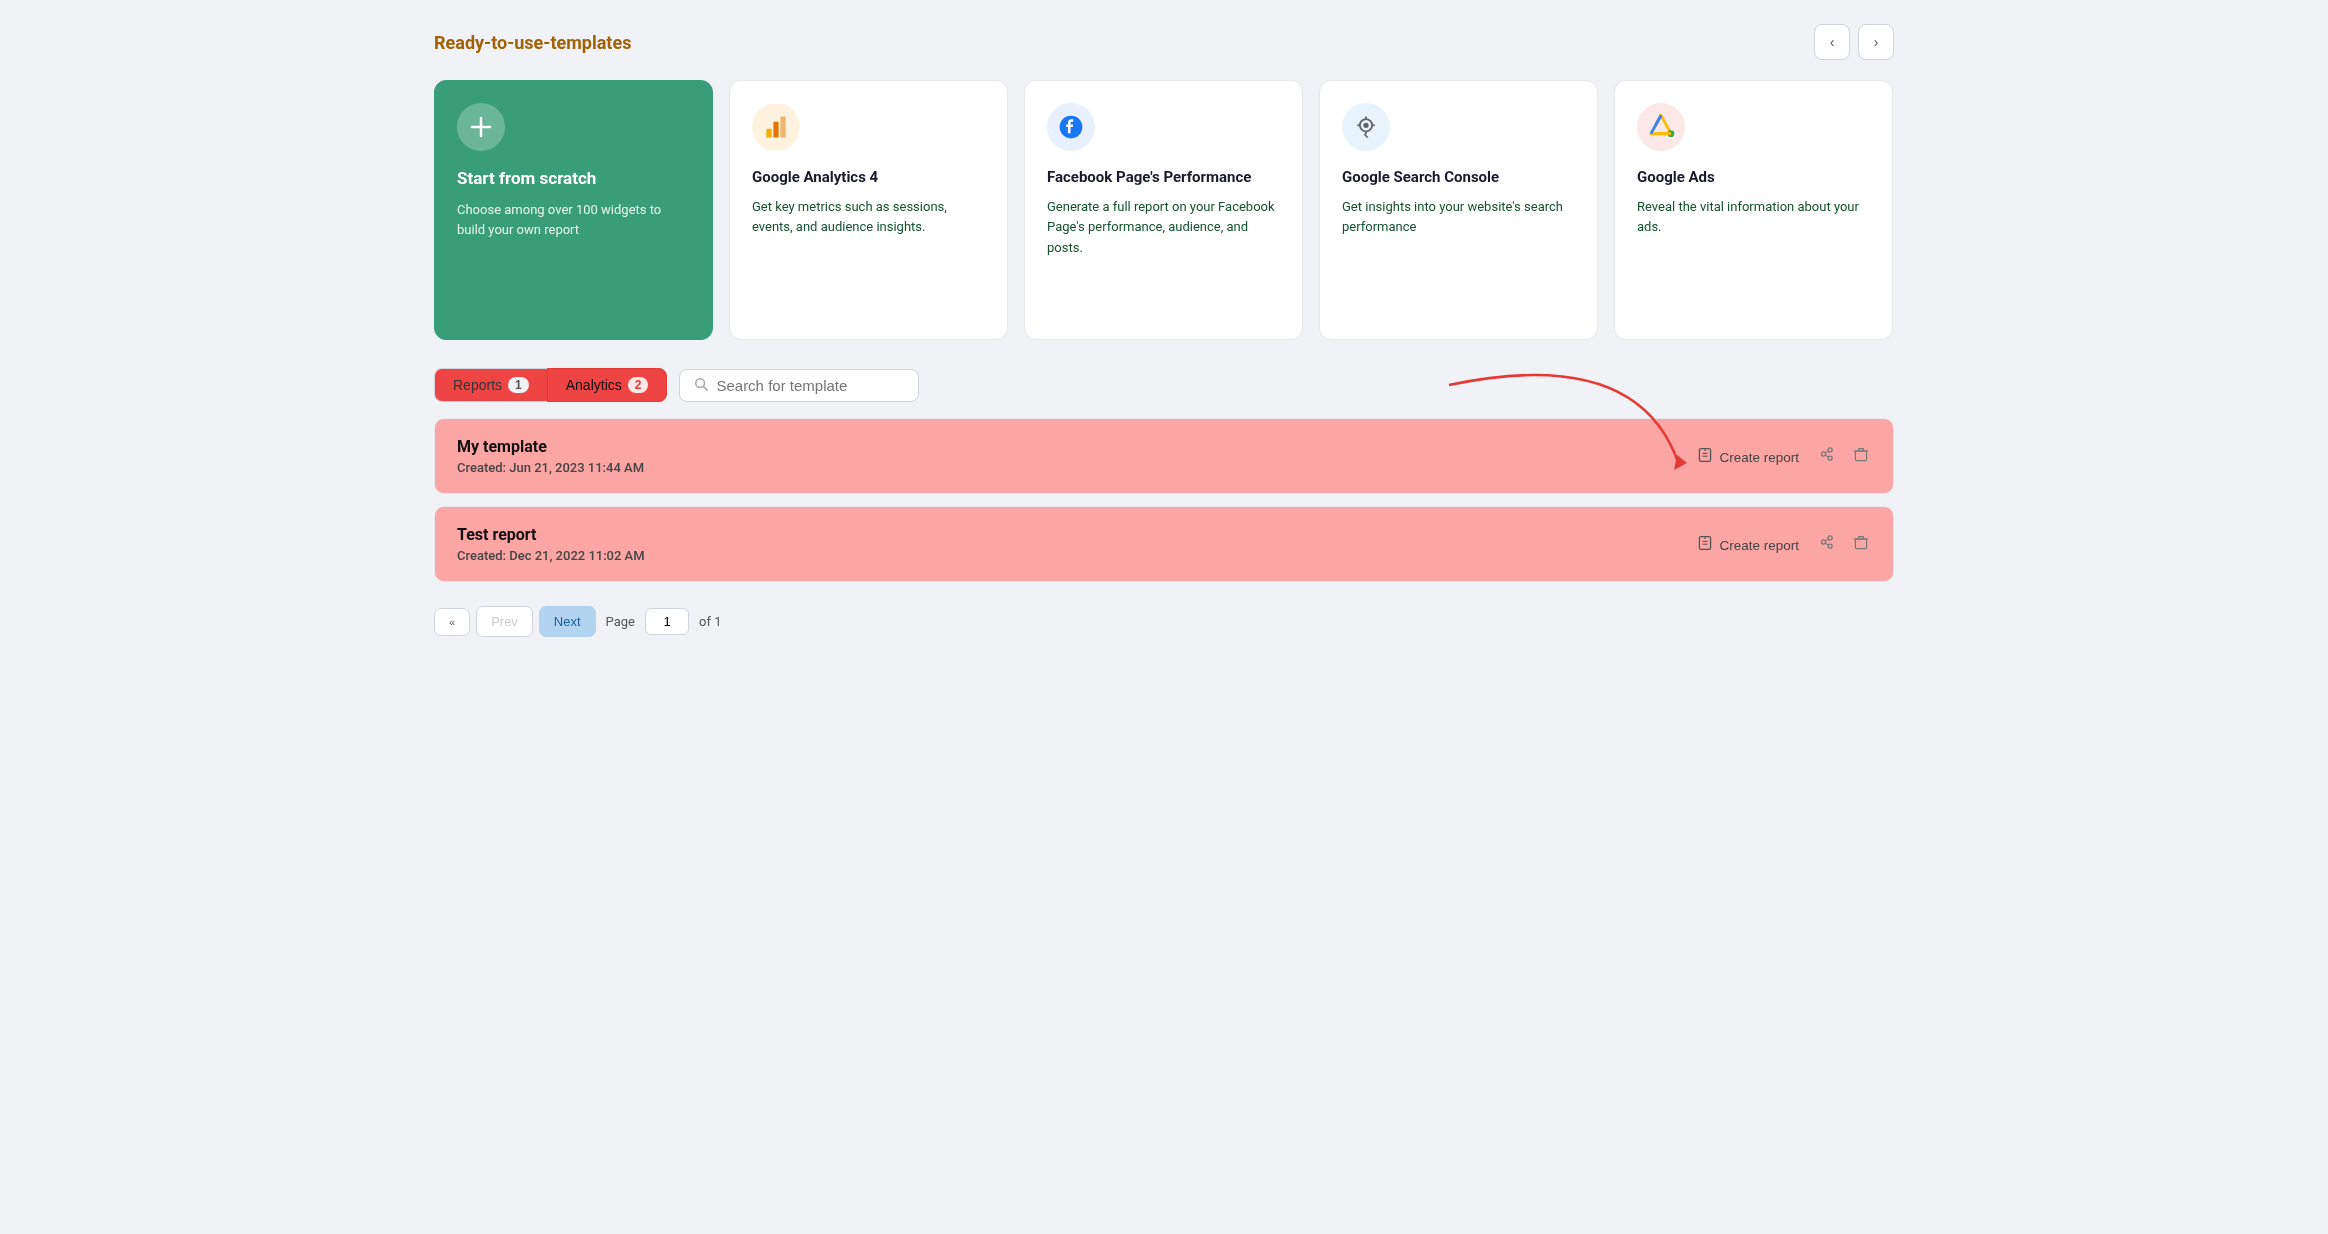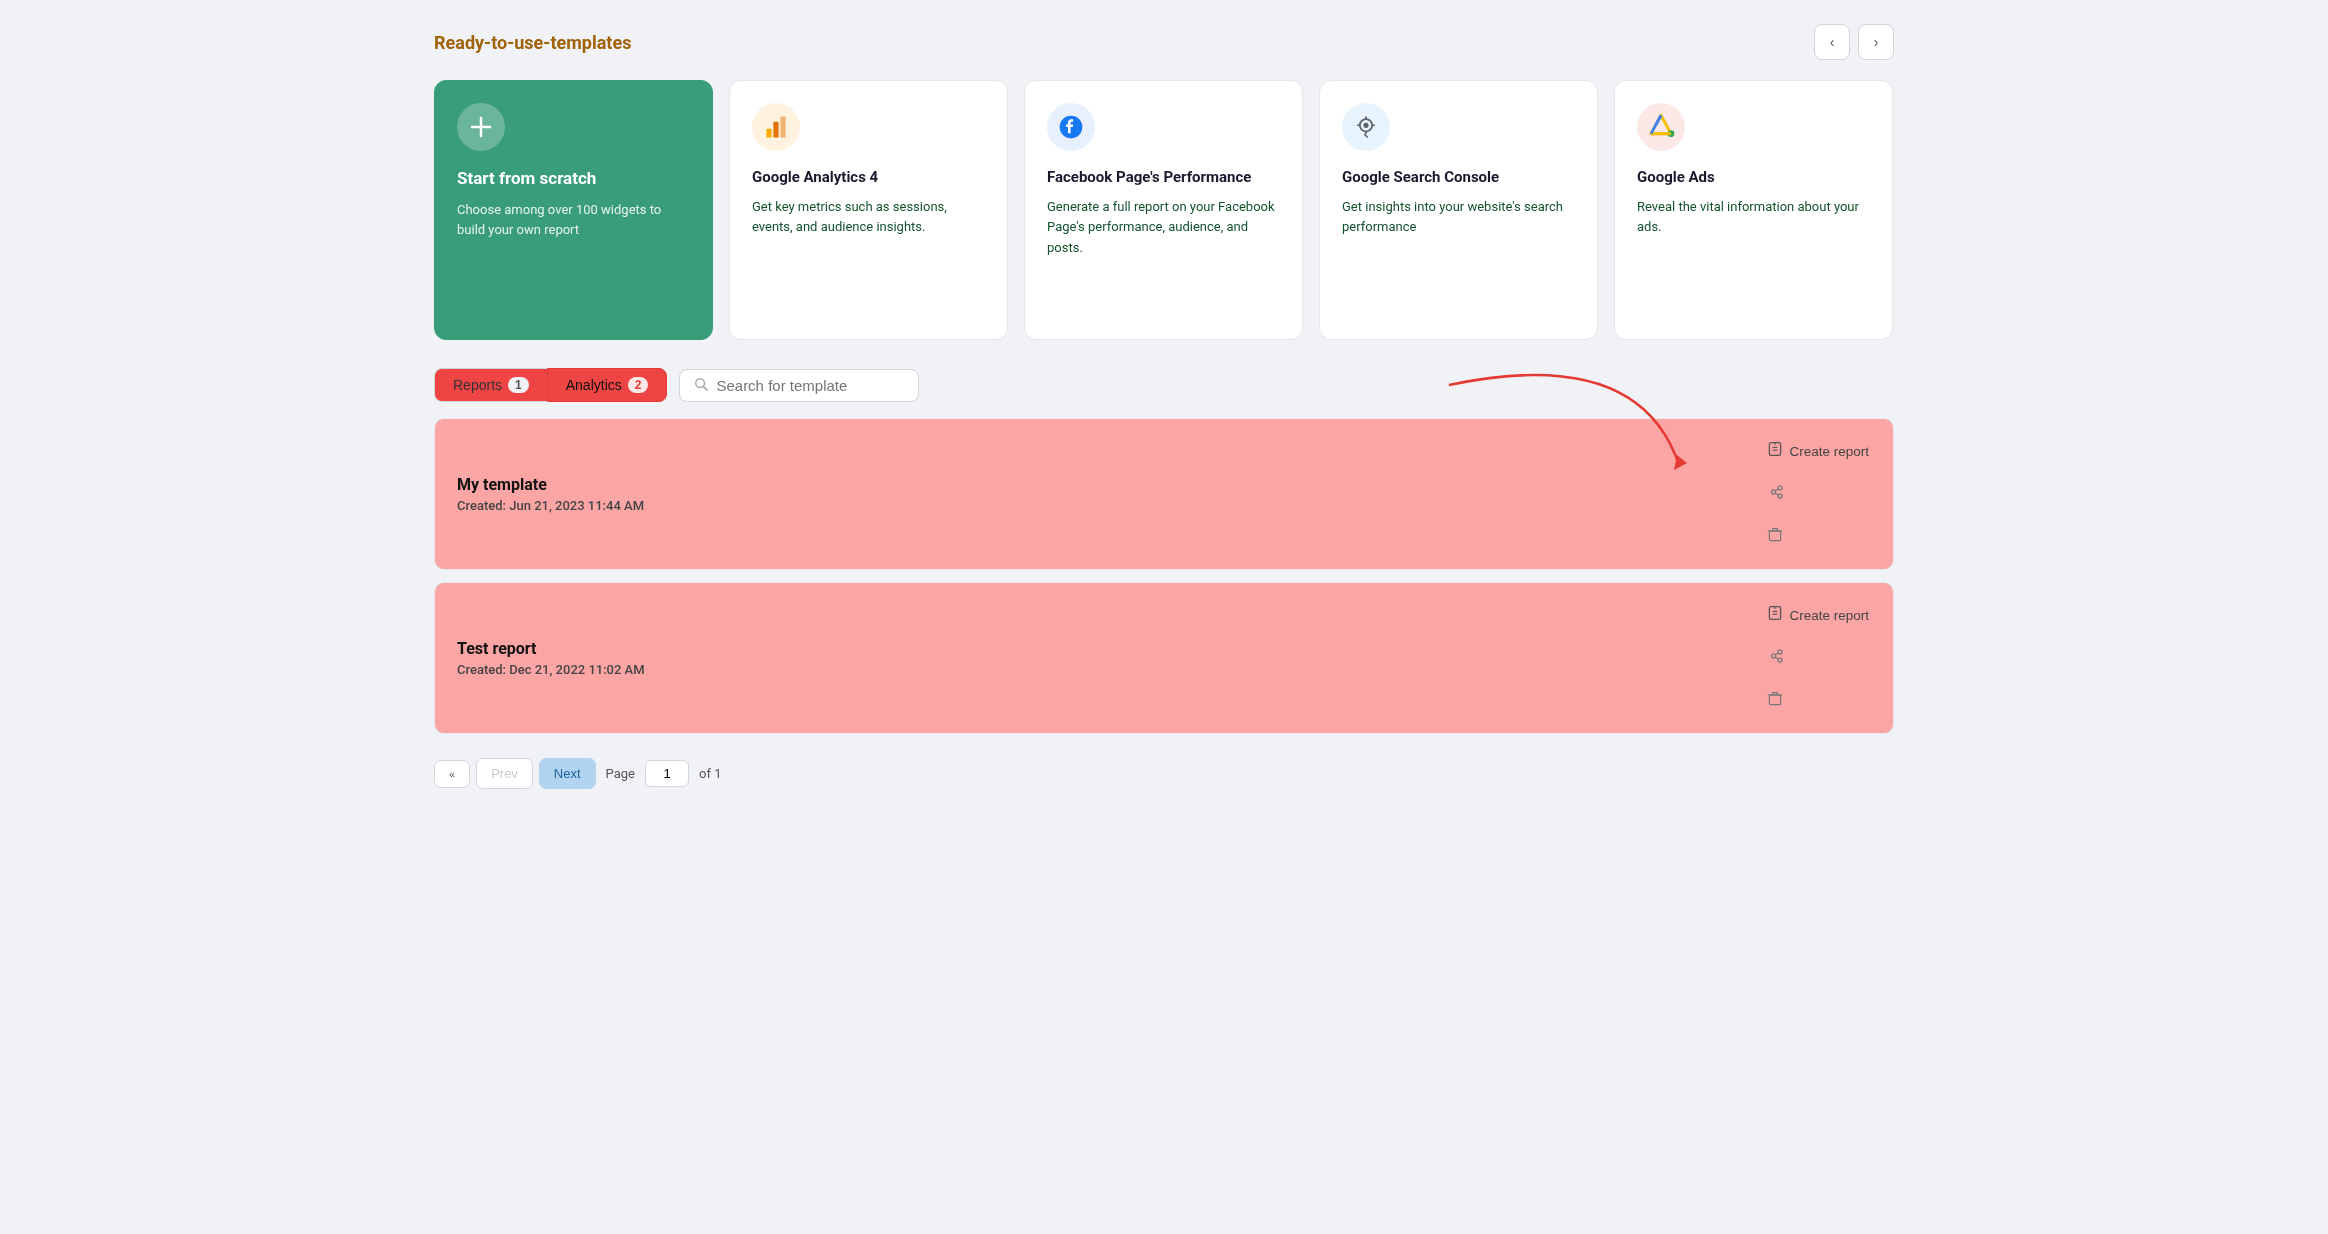--- a/index.html
+++ b/index.html
@@ -191,23 +191,22 @@
     .list-item-left .item-date {
       font-size: 13px;
       color: #888;
     }
     .item-date span {
       color: #444;
       font-weight: 500;
     }
     .list-item-actions {
       display: flex;
-      align-items: flex-start;
+      align-items: flex-end;
       gap: 14px;
-      flex-direction: column;
     }
     .action-btn {
       display: flex;
       align-items: center;
       gap: 6px;
       font-size: 13.5px;
       color: #444;
       cursor: pointer;
       padding: 4px 2px;
       background: none;

